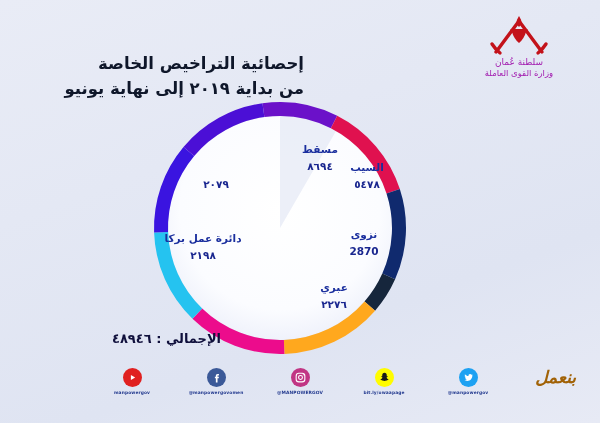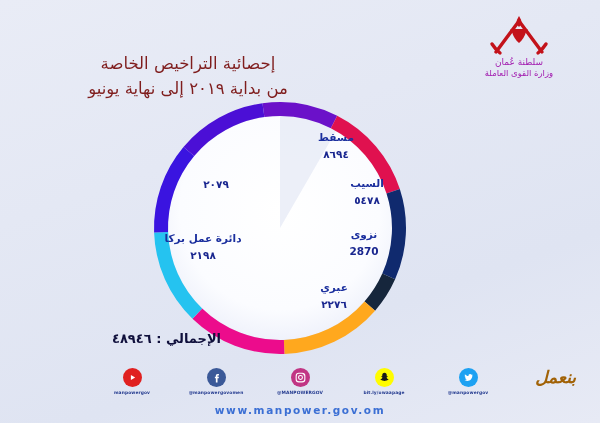--- a/index.html
+++ b/index.html
@@ -11,22 +11,22 @@
     position:relative;
   }
   .frame{position:absolute;inset:0;}
 
   
   #title-block{
     position:absolute;left:72px;top:52px;width:232px;
     text-align:center;direction:rtl;
   }
   #title-block div{
-    font-size:16.5px;font-weight:normal;color:#7f1d1d;
-    line-height:1.5;letter-spacing:.2px;white-space:nowrap;
+    font-size:16.5px;font-weight:bold;color:#0f172a;
+    line-height:1.5;letter-spacing:.2px;white-space:nowrap;text-align:right;
   }
 
   #emblem-block{position:absolute;right:18px;top:14px;width:126px;text-align:center;}
   #emblem-block svg{display:block;margin:0 auto;}
   .emblem-text{direction:rtl;color:#a21caf;font-weight:normal;line-height:1.25;margin-top:1px;}
   .emblem-text .l1{font-size:9px;letter-spacing:1.2px;}
   .emblem-text .l2{font-size:8.5px;letter-spacing:.6px;}
 
   
   #donut-wrap{position:absolute;left:140px;top:95px;width:280px;height:270px;}
@@ -118,25 +118,25 @@
           <path d="M 259.83312105318936 94.06385870875663 A 126 126 0 0 1 255.10672766296773 184.2488170275508 L 242.3170912559713 178.55450402448963 A 112 112 0 0 0 246.5183298250572 98.3900966300059 Z" fill="#102a6e"></path>
           <path d="M 255.10672766296773 184.2488170275508 A 126 126 0 0 1 235.0934071080693 215.6634376528039 L 224.52747298495046 206.4786112469368 A 112 112 0 0 0 242.3170912559713 178.55450402448963 Z" fill="#16263c"></path>
           <path d="M 235.0934071080693 215.6634376528039 A 126 126 0 0 1 144.39733658451513 258.92324420440605 L 143.90874363068014 244.93177262613872 A 112 112 0 0 0 224.52747298495046 206.4786112469368 Z" fill="#ffa81e"></path>
           <path d="M 144.39733658451513 258.92324420440605 A 126 126 0 0 1 52.47304532216637 223.63681484267008 L 62.198262508592336 213.56605763792896 A 112 112 0 0 0 143.90874363068014 244.93177262613872 Z" fill="#ec0c8c"></path>
           <path d="M 52.47304532216637 223.63681484267008 A 126 126 0 0 1 14.07675579559394 137.39733658451507 L 28.068227373861276 136.90874363068008 A 112 112 0 0 0 62.198262508592336 213.56605763792896 Z" fill="#25c3f0"></path>
           <path d="M 14.07675579559394 137.39733658451507 A 126 126 0 0 1 43.47840016700877 52.00876117949605 L 54.20302237067446 61.00778771510761 A 112 112 0 0 0 28.068227373861276 136.90874363068008 Z" fill="#3a14e0"></path>
           <path d="M 43.47840016700877 52.00876117949605 A 126 126 0 0 1 122.46418927903181 8.226223338562136 L 124.41261269247272 22.089976300944116 A 112 112 0 0 0 54.20302237067446 61.00778771510761 Z" fill="#4b0fd6"></path>
         </g>
     </svg>
 
-    <div class="slice-label" style="left:141px;top:35px;width:78px;padding-left:16px;">
+    <div class="slice-label" style="left:141px;top:47px;width:78px;">
       <span class="nm">مسقط</span>
       <span class="vl">٨٦٩٤</span>
     </div>
-    <div class="slice-label" style="left:188px;top:81px;width:78px;">
+    <div class="slice-label" style="left:188px;top:65px;width:78px;">
       <span class="nm">السيب</span>
       <span class="vl">٥٤٧٨</span>
     </div>
     <div class="slice-label" style="left:185px;top:132px;width:78px;">
       <span class="nm">نزوى</span>
       <span class="vl">2870</span>
     </div>
     <div class="slice-label" style="left:155px;top:185px;width:78px;">
       <span class="nm">عبري</span>
       <span class="vl">٢٢٧٦</span>
@@ -192,15 +192,14 @@
           <svg width="13" height="13" viewBox="0 0 24 24" fill="#fff">
             <path d="M20 7.3c-.6.3-1.2.4-1.9.5.7-.4 1.2-1.1 1.4-1.8-.6.4-1.3.7-2.1.8-.6-.7-1.5-1.1-2.4-1.1-1.9 0-3.4 1.6-3 3.5-2.6-.1-4.9-1.4-6.5-3.4-.8 1.5-.4 3.4 1 4.3-.5 0-1-.2-1.5-.4 0 1.6 1.1 3 2.6 3.3-.5.1-1 .2-1.5.1.4 1.3 1.6 2.3 3.1 2.3-1.4 1.1-3.1 1.6-4.8 1.4 1.5 1 3.3 1.5 5.2 1.5 6.2 0 9.7-5.3 9.5-10 .7-.5 1.3-1.1 1.9-1.8z"></path>
           </svg>
         </div>
         <div class="hnd">@manpowergov</div>
       </div>
     </div>
 
   <div id="brand-mark">بنعمل</div>
 
-  <div id="site-url">www.manpower.gov.om</div>
 
 </div>
 
 </body></html>

